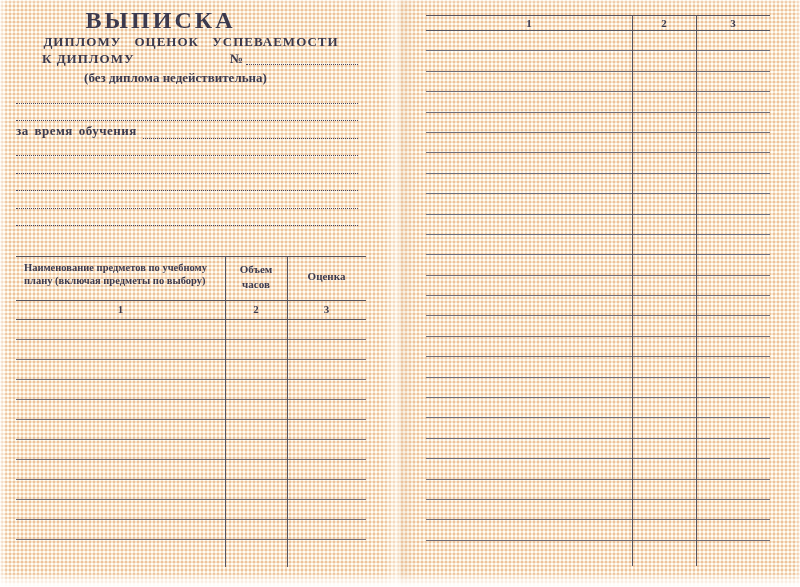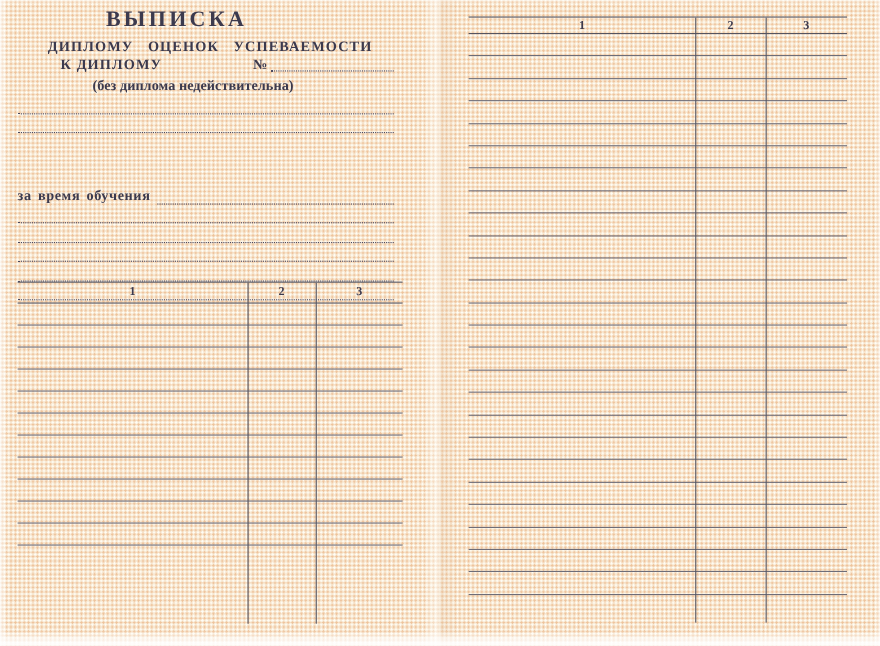--- a/index.html
+++ b/index.html
@@ -17,34 +17,34 @@
       repeating-linear-gradient(0deg, rgba(245,214,182,.45) 0 1px, rgba(255,255,255,0) 1px 3px);
     background-size:4px 4px,4px 4px,auto;
     background-position:0 0,2px 2px,0 0;
   }
   .page{position:absolute;top:0;bottom:0;}
   .page-left{left:0;width:400px;}
   .page-right{left:400px;width:400px;}
 
   
   .title{position:absolute;top:7px;left:16px;width:289px;text-align:center;
-    font-size:20px;font-weight:bold;letter-spacing:3px;}
+    font-size:24px;font-weight:bold;letter-spacing:3px;}
   .subtitle{position:absolute;top:34px;left:16px;width:350px;text-align:center;
     font-size:13px;font-weight:bold;letter-spacing:1px;word-spacing:9px;}
   .dipline{position:absolute;top:51px;left:16px;width:348px;height:17px;font-size:13px;font-weight:bold;letter-spacing:1px;}
-  .dipline .dip-label{position:absolute;left:39px;bottom:1px;}
+  .dipline .dip-label{position:absolute;left:26px;bottom:1px;}
   .no-group{position:absolute;left:214px;right:6px;bottom:1px;display:flex;align-items:flex-end;}
   .no-group .nosign{margin-right:2px;}
   .leader{flex:1 1 auto;border-bottom:1.6px dotted var(--dot-leader,#4a4960);margin-bottom:2px;}
   .note{position:absolute;top:70px;left:16px;width:358px;padding-right:39px;box-sizing:border-box;
     text-align:center;font-size:13px;font-weight:bold;}
 
   .ruled{position:absolute;top:86px;left:16px;width:342px;}
   .rline{height:17.5px;border-bottom:1.6px dotted var(--dot-leader,#4a4960);box-sizing:border-box;}
-  .rline.rtext{display:flex;align-items:flex-end;border-bottom:none;margin-top:47px;}
+  .rline.rtext{display:flex;align-items:flex-end;border-bottom:none;}
   .rline.rtext .rlabel{font-size:13px;font-weight:bold;letter-spacing:.5px;word-spacing:2px;white-space:nowrap;padding-right:6px;}
   .rline.rtext .leader{margin-bottom:0;border-bottom:1.6px dotted var(--dot-leader,#4a4960);}
 
   .found{position:absolute;top:231px;left:16px;font-size:13.5px;font-weight:bold;letter-spacing:.3px;word-spacing:3px;}
 
   
   .table{position:absolute;border-top:1.5px solid var(--line,#55545f);}
   .table-left{top:256px;left:16px;width:350px;height:310px;}
   .table-right{top:15px;left:26px;width:344px;height:550px;}
   .thead{display:grid;grid-template-columns:209px 62px 79px;height:44px;
@@ -107,20 +107,28 @@
       </div>
       <div class="rline"></div>
       <div class="rline"></div>
       <div class="rline"></div>
       <div class="rline"></div>
       <div class="rline"></div>
     </div>
 
 
     <div class="table table-left">
+      <div class="thead">
+        <div class="hc hc1">Наименование предметов по учебному плану (включая предметы по выбору)</div>
+        <div class="hc hc2">
+          <div>Объем</div>
+          <div>часов</div>
+        </div>
+        <div class="hc hc3">Оценка</div>
+      </div>
       <div class="tnum">
         <div>1</div>
         <div>2</div>
         <div>3</div>
       </div>
       <div class="tbody">
           <div class="trow"></div>
           <div class="trow"></div>
           <div class="trow"></div>
           <div class="trow"></div>

